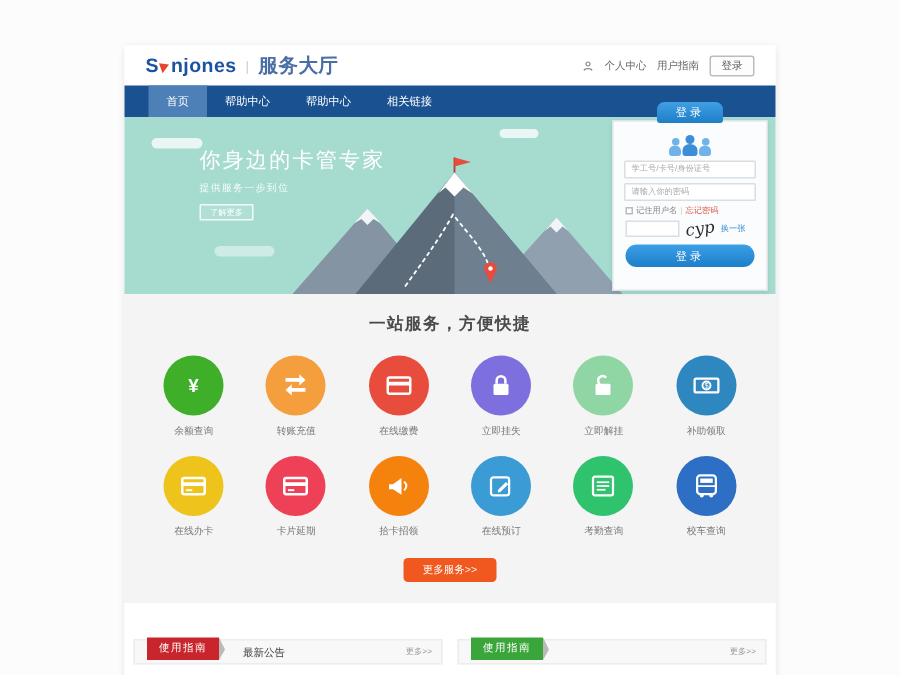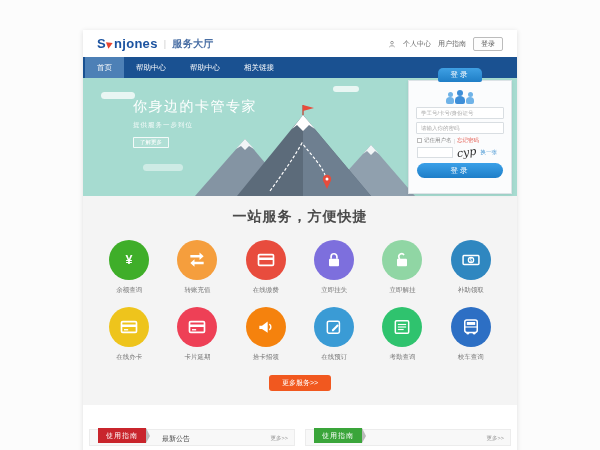--- a/index.html
+++ b/index.html
@@ -7,28 +7,28 @@
     font-family:"Liberation Sans","DejaVu Sans",sans-serif; }
   .page { position:absolute; left:83px; top:30px; width:434px; background:#fff;
     box-shadow:0 1px 5px rgba(0,0,0,.12); }
 
   
   .topbar { height:27px; display:flex; align-items:center; padding:0 14px; background:#fff; }
   .logo { font-size:13px; font-weight:bold; color:#1c53a0; letter-spacing:.3px; display:flex; align-items:center; }
   .logo .accent { width:0; height:0; border-left:6px solid #e8442e; border-top:3px solid transparent;
     border-bottom:4px solid transparent; transform:rotate(-20deg); margin:2px 1px 0 1px; display:inline-block; }
   .logo-sep { color:#ccc; font-size:9px; margin:0 6px; font-weight:normal; }
-  .logo-suffix { font-size:10px; color:#4a6fa5; }
+  .logo-suffix { font-size:13px; color:#4a6fa5; }
   .topbar-right { margin-left:auto; display:flex; align-items:center; gap:7px; font-size:7px; color:#666; }
   .person-ico { width:8px; height:8px; }
   .top-link { cursor:pointer; }
   .top-login-btn { border:1px solid #bcbcbc; border-radius:2px; padding:1px 7px; font-size:7px; color:#555; background:#fdfdfd; }
 
   
-  .nav { height:21px; background:#1a5191; display:flex; align-items:stretch; padding-left:2px; }
+  .nav { height:21px; background:#1a5191; display:flex; align-items:stretch; padding-left:16px; }
   .nav-item { color:#fff; font-size:7.5px; line-height:21px; padding:0 12px; cursor:pointer; }
   .nav-item.active { background:#4d80b6; }
 
   
   .hero { position:relative; height:118px; background:#a6dbd0; overflow:visible; }
   .hero-text { position:absolute; left:50px; top:20px; z-index:1; }
   .hero-title { font-size:14px; font-weight:normal; color:#fff; letter-spacing:1.5px; }
   .hero-sub { font-size:6.5px; color:rgba(255,255,255,.92); margin-top:5px; letter-spacing:1px; }
   .hero-cta { display:inline-block; margin-top:5px; font-size:5.5px; color:#fff;
     border:1px solid rgba(255,255,255,.85); background:rgba(255,255,255,.12); padding:1px 6px; border-radius:1px; }
@@ -52,21 +52,21 @@
   .captcha-row { display:flex; align-items:center; margin:3px 8px 0; gap:4px; }
   .captcha-input { width:36px; height:11px; border:1px solid #d9dee2; background:#fff; font-size:6px; padding:0 3px; }
   .captcha-word { font-family:"DejaVu Serif",serif; font-style:italic; font-size:11px; color:#2b2b2b;
     transform:rotate(-8deg); display:inline-block; line-height:10px; }
   .refresh-link { font-size:5.5px; color:#3a8fd0; }
   .login-submit { display:block; width:86px; height:15px; margin:5px auto 0; border:none; border-radius:8px;
     background:linear-gradient(#3aa0e8,#1e7ec8); color:#fff; font-size:7.5px; letter-spacing:2px; line-height:15px; text-align:center; }
 
   
   .services { background:#f4f4f4; padding:12px 12px 14px; }
-  .sec-title { text-align:center; font-size:14px; font-weight:bold; color:#4a4a4a; letter-spacing:1px; }
+  .sec-title { text-align:center; font-size:11px; font-weight:bold; color:#4a4a4a; letter-spacing:1px; }
   .svc-grid { display:grid; grid-template-columns:repeat(6,1fr); row-gap:12px; margin-top:14px; }
   .svc { display:flex; flex-direction:column; align-items:center; cursor:pointer; }
   .svc-circle { width:40px; height:40px; border-radius:50%; display:flex; align-items:center; justify-content:center; }
   .svc-circle svg { width:20px; height:20px; }
   .svc-label { font-size:6.5px; color:#777; margin-top:6px; }
   .more-btn { display:block; width:62px; margin:13px auto 0; background:#f1581f; color:#fff; font-size:7px;
     text-align:center; padding:3px 0; border-radius:3px; border:none; }
 
   
   .announce { background:#fff; padding:12px 6px 22px; }

